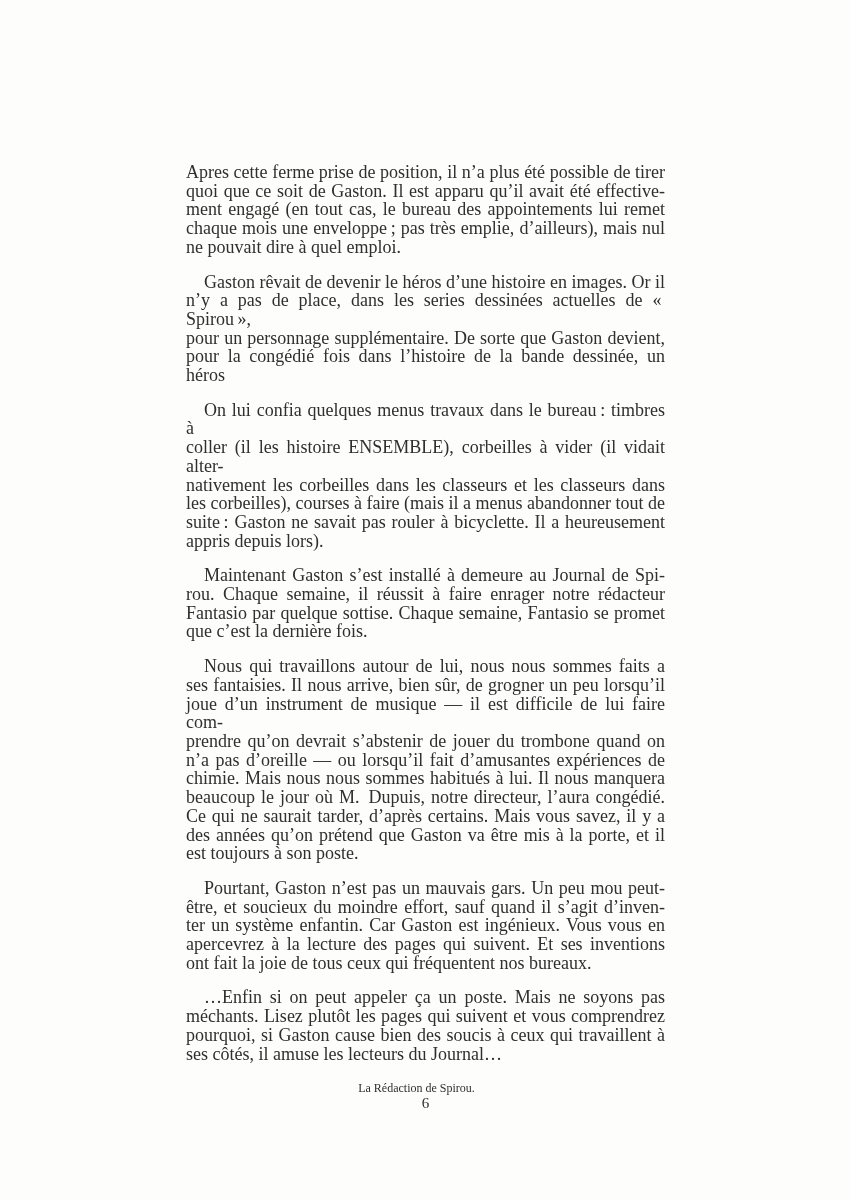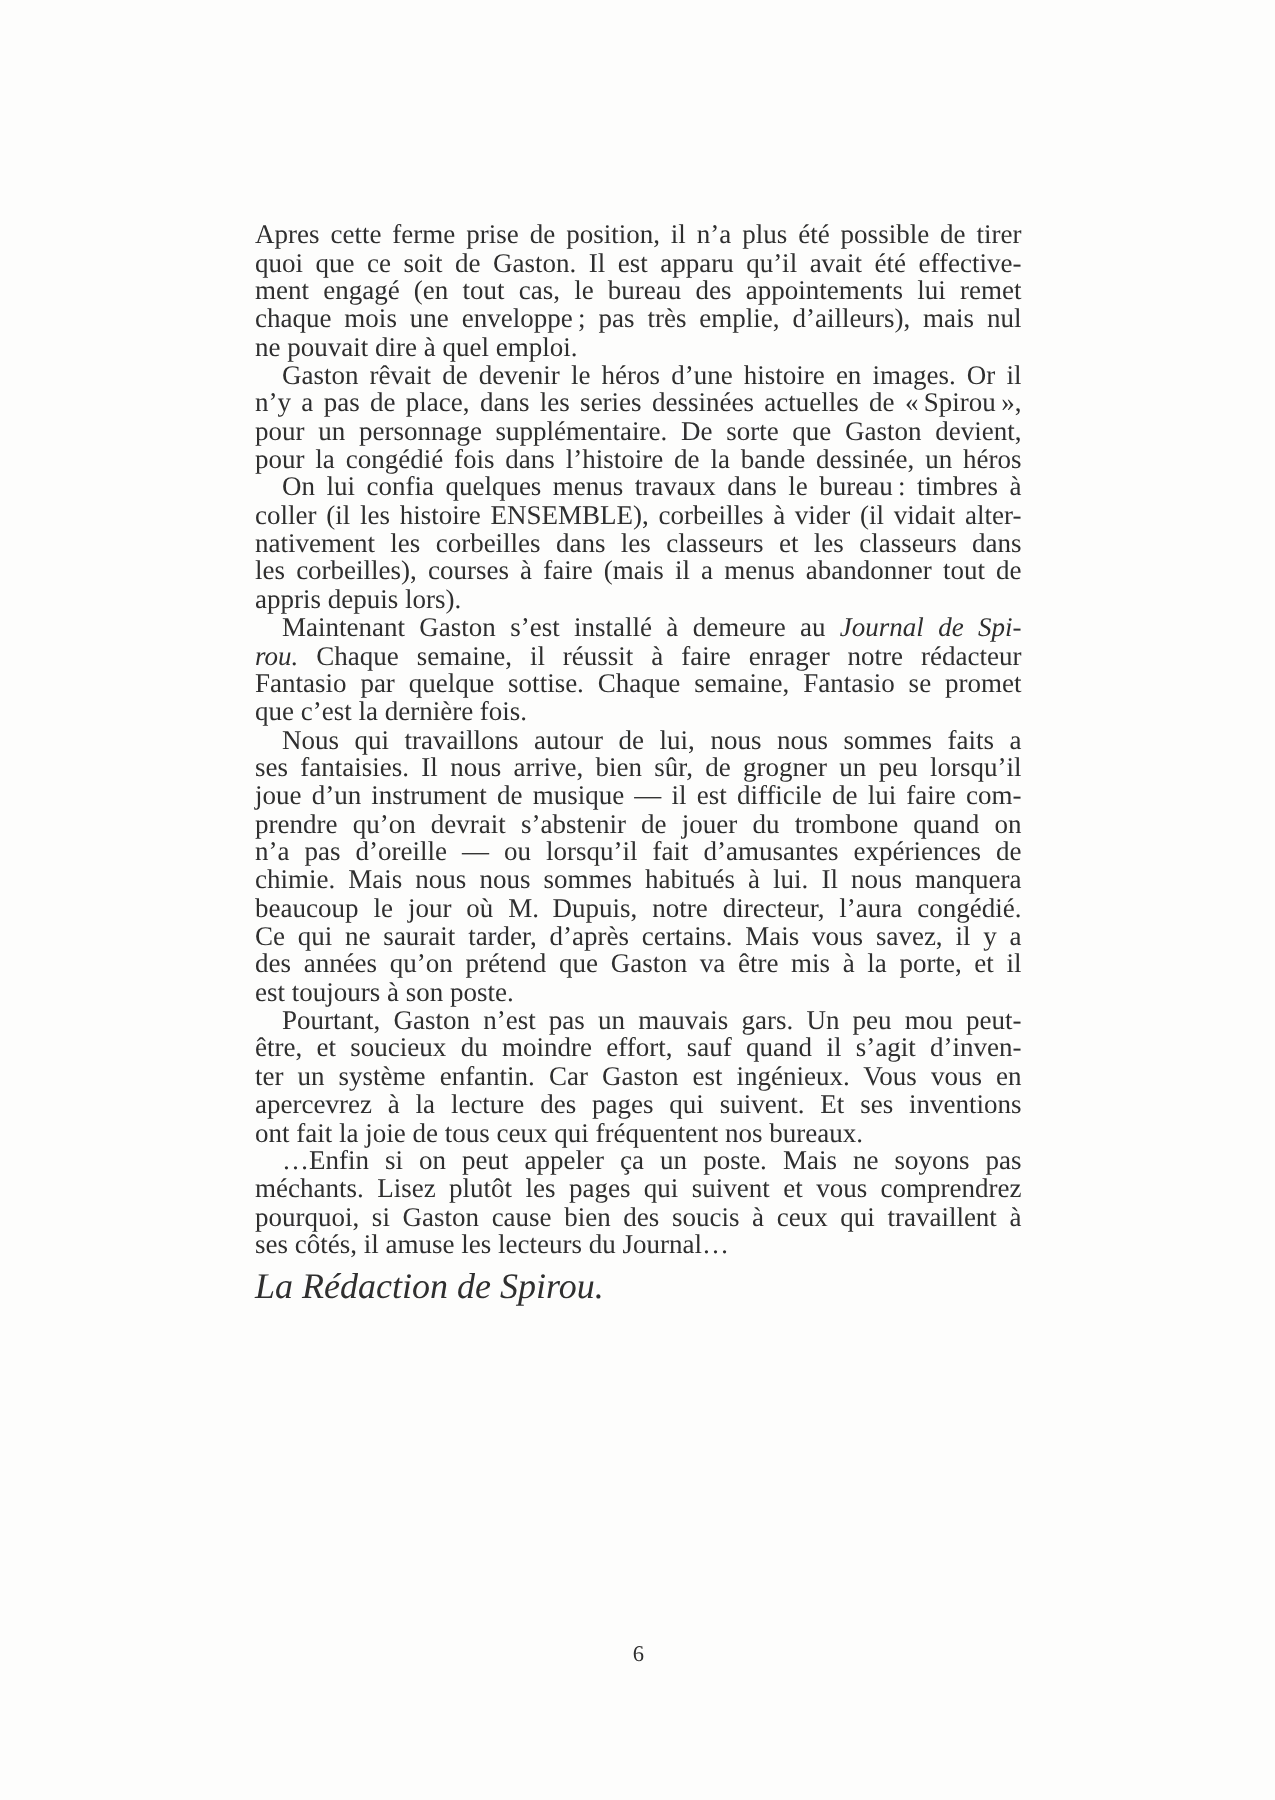--- a/index.html
+++ b/index.html
@@ -21,38 +21,37 @@
   }
   .text-block {
     position: absolute;
     left: 170px;
     top: 147px;
     width: 511px;
     font-size: 18px;
     line-height: 18.7px;
     font-kerning: normal;
   }
-  .paragraph { margin: 0; }
+  .paragraph { margin: 16px; }
   .line {
     text-align: justify;
     text-align-last: justify;
   }
   .line.last {
     text-align-last: left;
   }
   .paragraph.indent .line.first {
     text-indent: 18px;
   }
-  .it { font-style: italic; }
+  .it { }
   .signature {
     margin-top: 10px;
-    text-align: left;
+    text-align: center;
     padding-right: 18px;
-    font-style: italic;
-    font-size: 24px;
+    font-size: 12px;
     line-height: 18.7px;
   }
   .page-number {
     position: absolute;
     left: 170px;
     top: 1096px;
     width: 511px;
     text-align: center;
     font-size: 15px;
     line-height: 15px;
@@ -75,20 +74,21 @@
         <div class="line first">Gaston rêvait de devenir le héros d’une histoire en images. Or il</div>
         <div class="line">n’y a pas de place, dans les series dessinées actuelles de « Spirou »,</div>
         <div class="line">pour un personnage supplémentaire. De sorte que Gaston devient,</div>
         <div class="line">pour la congédié fois dans l’histoire de la bande dessinée, un héros</div>
       </div>
       <div class="paragraph indent">
         <div class="line first">On lui confia quelques menus travaux dans le bureau : timbres à</div>
         <div class="line">coller (il les histoire ENSEMBLE), corbeilles à vider (il vidait alter-</div>
         <div class="line">nativement les corbeilles dans les classeurs et les classeurs dans</div>
         <div class="line">les corbeilles), courses à faire (mais il a menus abandonner tout de</div>
+        <div class="line">suite : Gaston ne savait pas rouler à bicyclette. Il a heureusement</div>
         <div class="line last">appris depuis lors).</div>
       </div>
       <div class="paragraph indent">
         <div class="line first"><span class="">Maintenant Gaston s’est installé à demeure au </span><span class="it">Journal de Spi-</span></div>
         <div class="line"><span class="it">rou.</span><span class=""> Chaque semaine, il réussit à faire enrager notre rédacteur</span></div>
         <div class="line">Fantasio par quelque sottise. Chaque semaine, Fantasio se promet</div>
         <div class="line last">que c’est la dernière fois.</div>
       </div>
       <div class="paragraph indent">
         <div class="line first">Nous qui travaillons autour de lui, nous nous sommes faits a</div>

